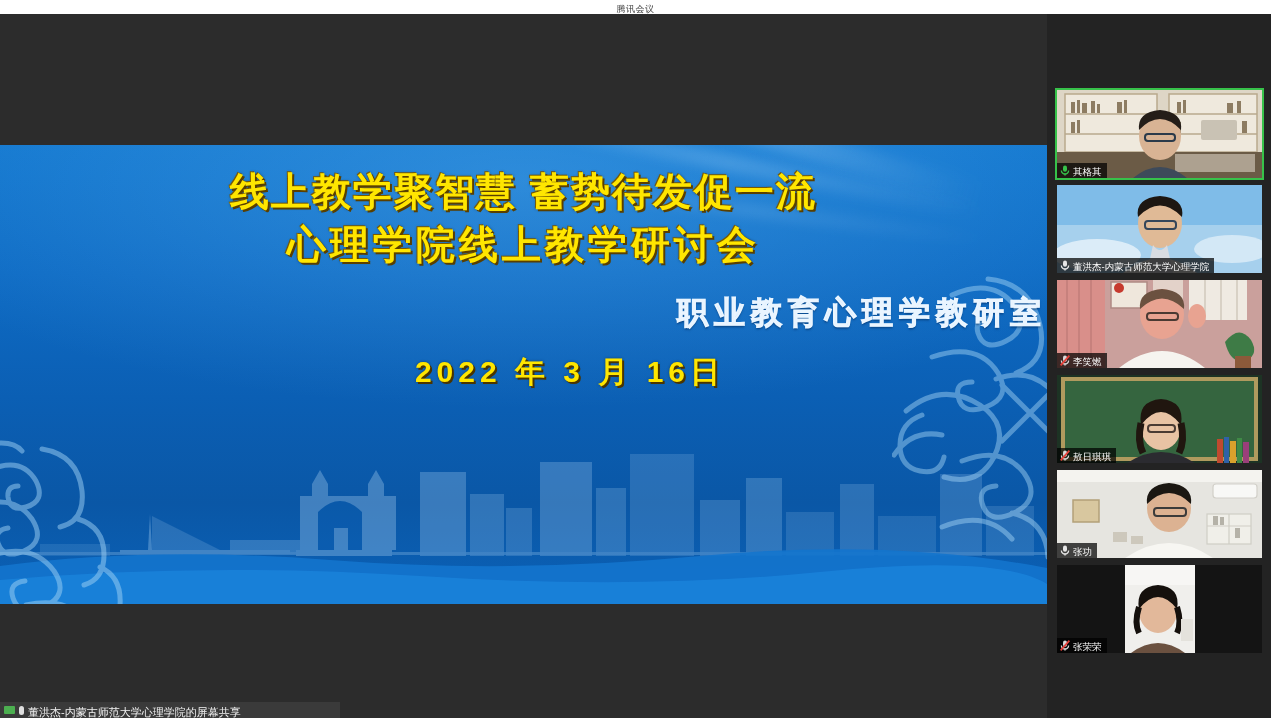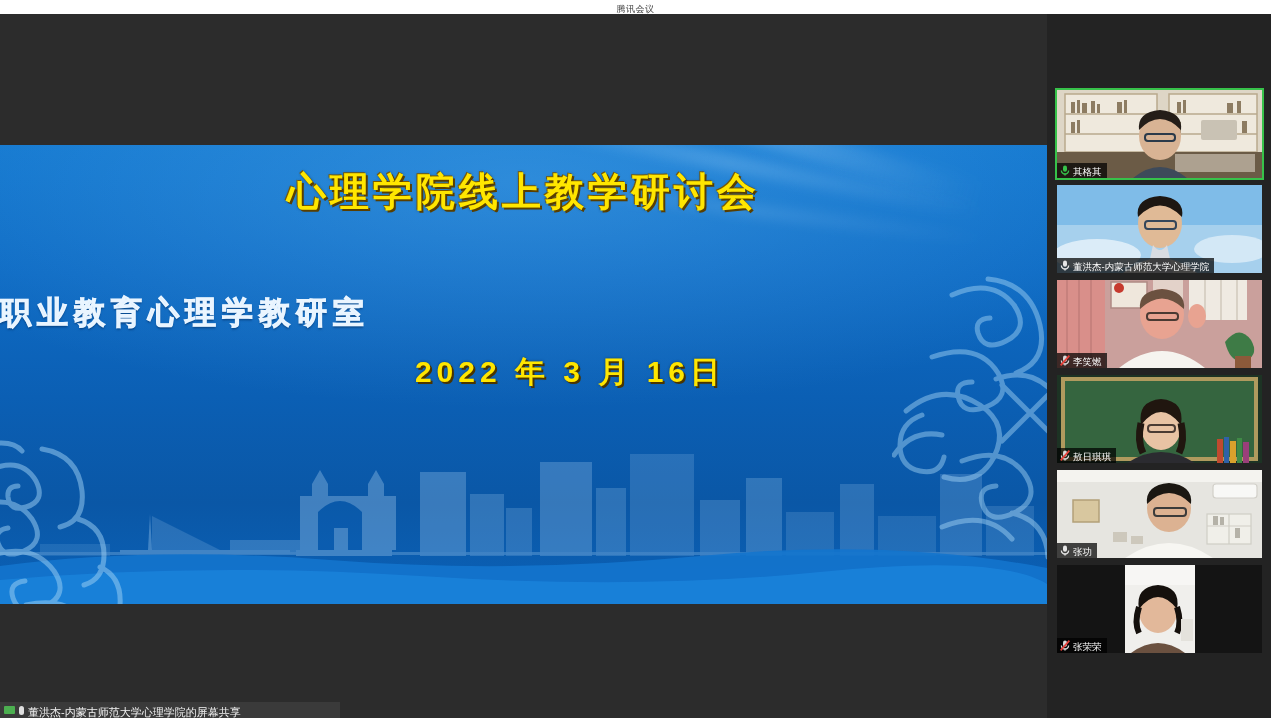--- a/index.html
+++ b/index.html
@@ -43,21 +43,21 @@
 
   .slide-inner{position:absolute;left:0;top:0;width:1047px;height:459px;}
 
   .title-main{position:absolute;left:0;top:20px;width:1047px;text-align:center;
               font-size:39px;line-height:53px;font-weight:bold;color:#ffe600;
               letter-spacing:2px;
               text-shadow:2px 2px 0 #5a3f00, -1px -1px 0 #7a5a00,
                           0 0 3px rgba(0,0,0,.45);}
   .title-main .l2{letter-spacing:4px;}
 
-  .subtitle{position:absolute;left:0;top:147px;width:1047px;text-align:left;
+  .subtitle{position:absolute;left:0;top:147px;width:1047px;text-align:right;
             font-size:31px;font-weight:bold;letter-spacing:6px;
             color:#cfe8ff;
             -webkit-text-stroke:1px #eaf5ff;
             text-shadow:0 2px 2px rgba(0,40,90,.55);}
 
   .date{position:absolute;left:0;top:207px;width:1140px;text-align:center;
         font-size:30px;font-weight:bold;letter-spacing:5px;color:#ffe600;
         text-shadow:2px 2px 0 #4a3400, 0 0 3px rgba(0,0,0,.4);}
 
   
@@ -172,20 +172,21 @@
           <path d="M110 120 l56 56 M166 120 l-56 56"></path>
           <path d="M104 114 q34 -12 56 12 q22 26 2 52"></path>
           <path d="M120 248 q34 8 36 44"></path>
           <path d="M50 262 q44 -18 70 12"></path>
           <path d="M2 190 q18 -26 48 -20"></path>
         </g>
       </svg>
 
       <div class="slide-inner">
         <div class="title-main">
+          <div>线上教学聚智慧  蓄势待发促一流</div>
           <div class="l2">心理学院线上教学研讨会</div>
         </div>
         <div class="subtitle">职业教育心理学教研室</div>
         <div class="date">2022 年 3 月 16日</div>
       </div>
     </div>
 
     <div class="sharebar">
       <span class="vic"></span>
       <span class="mic"></span>

